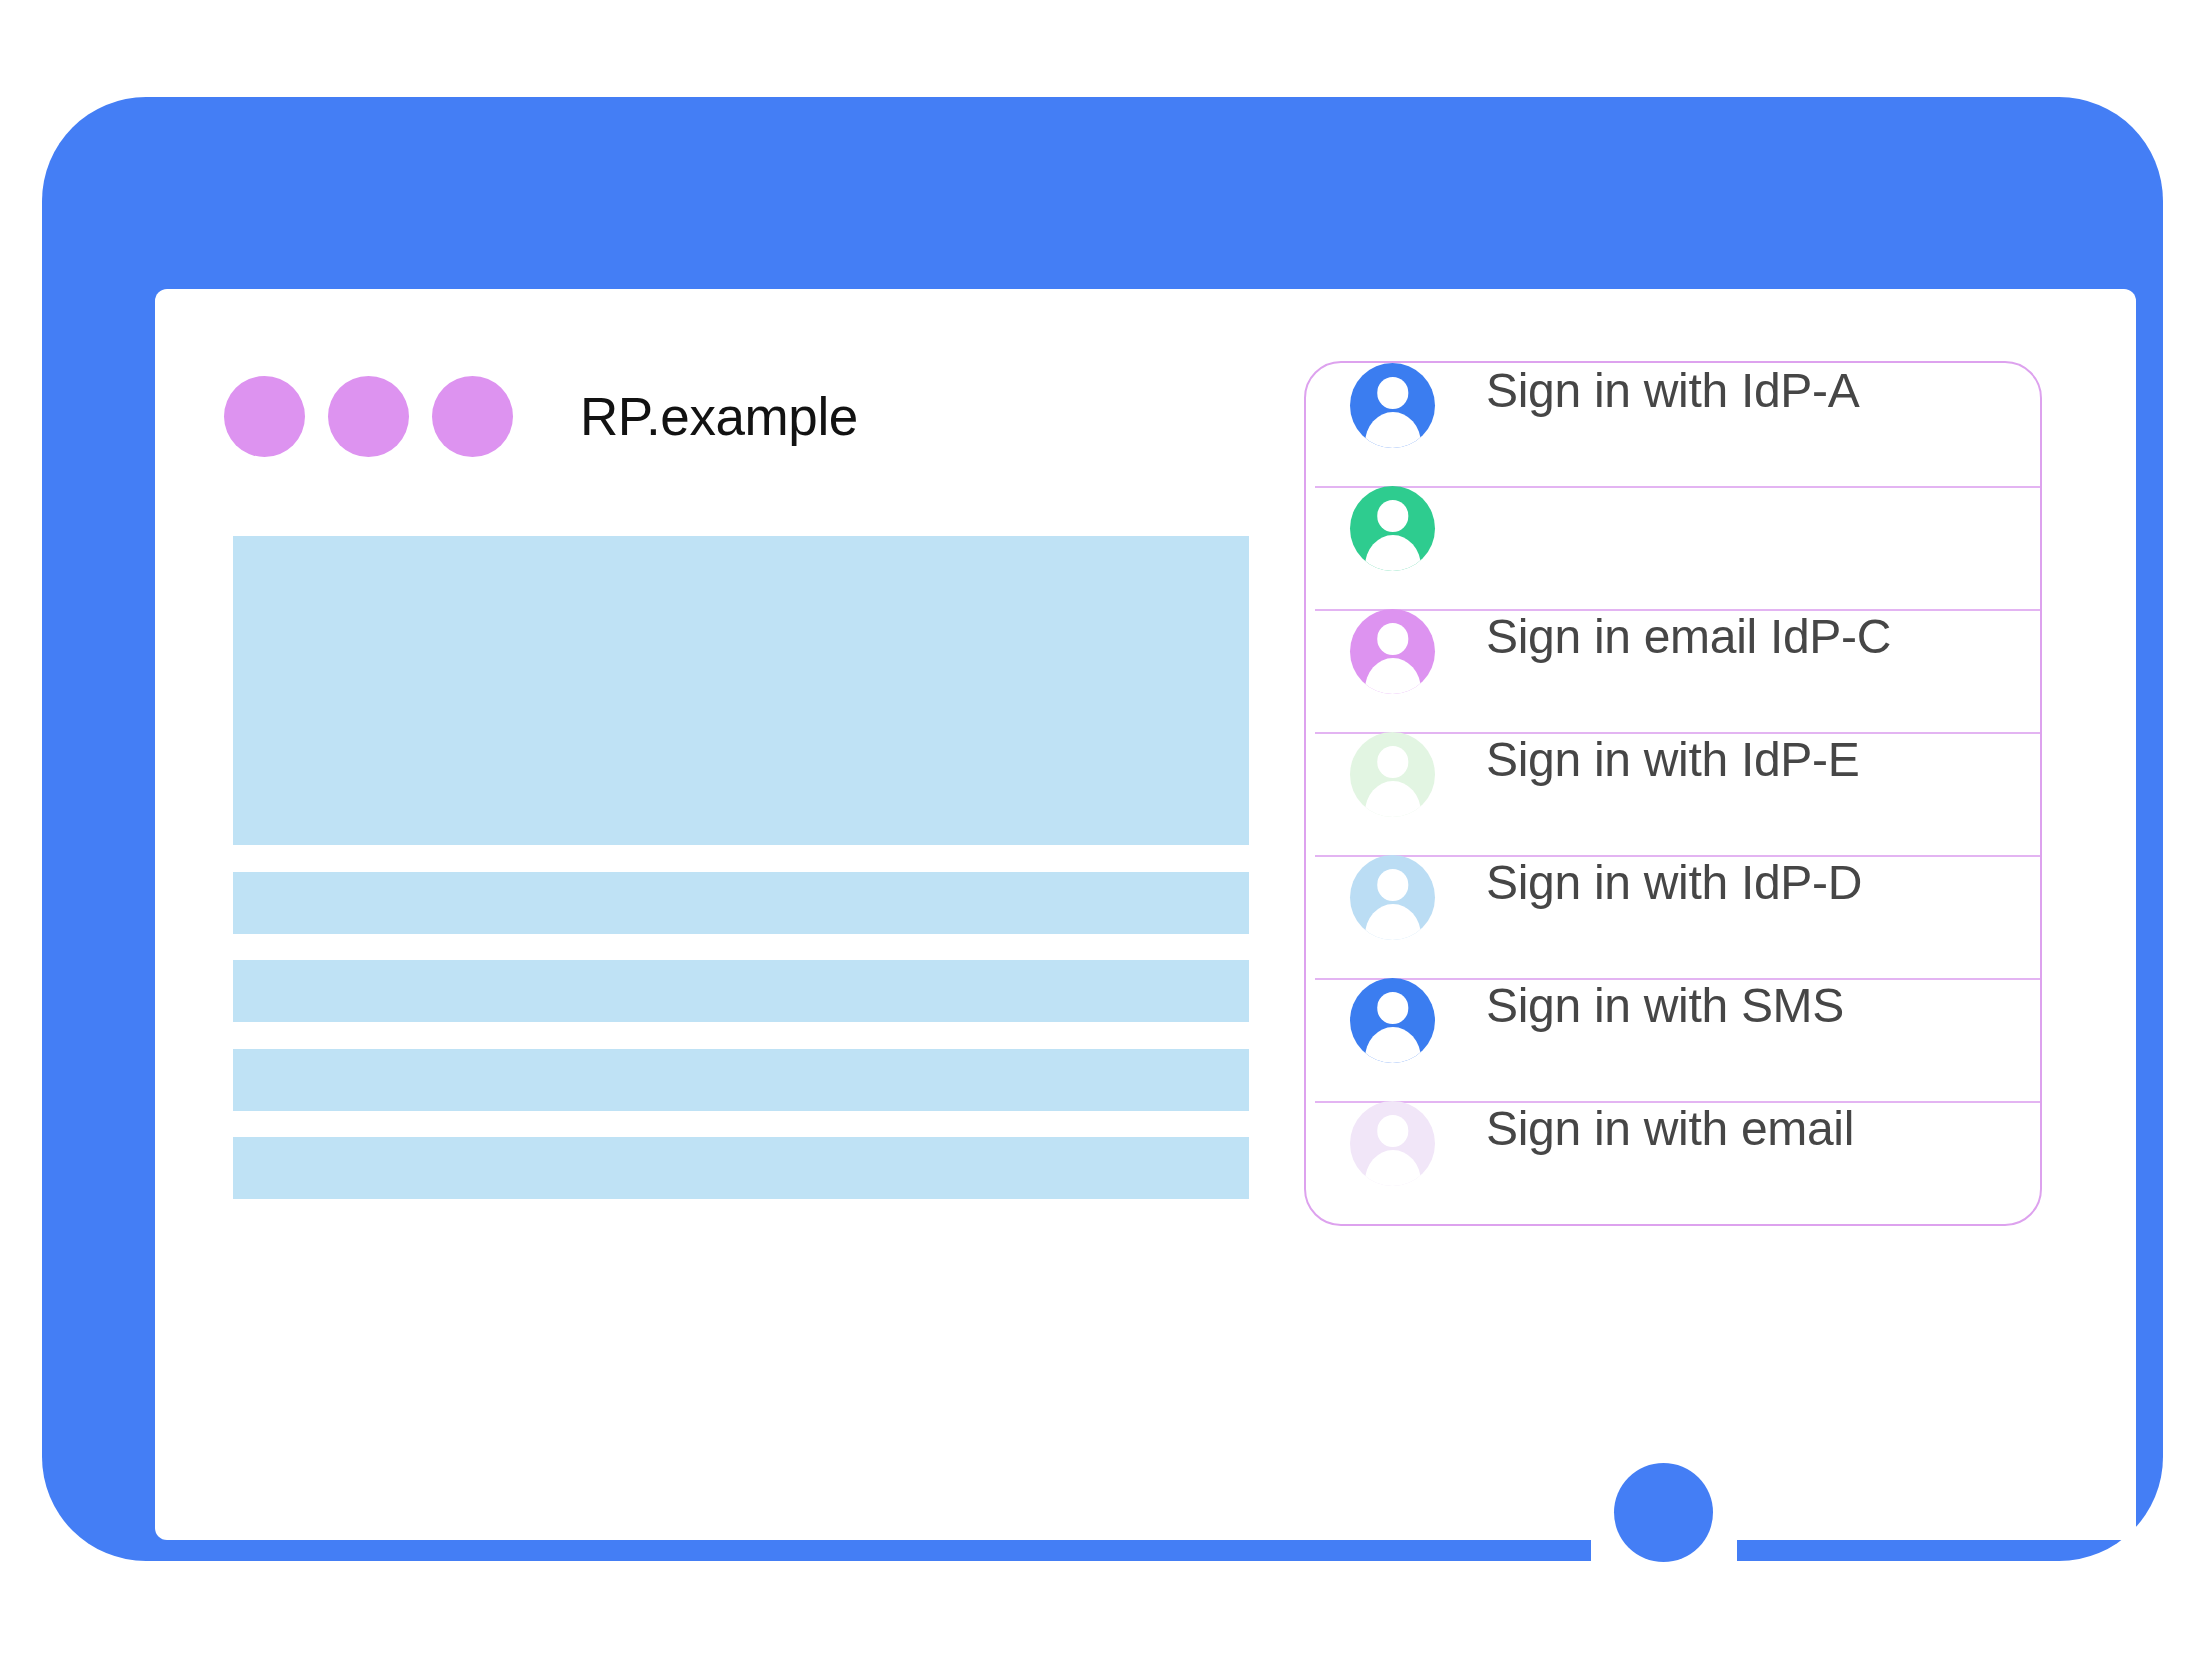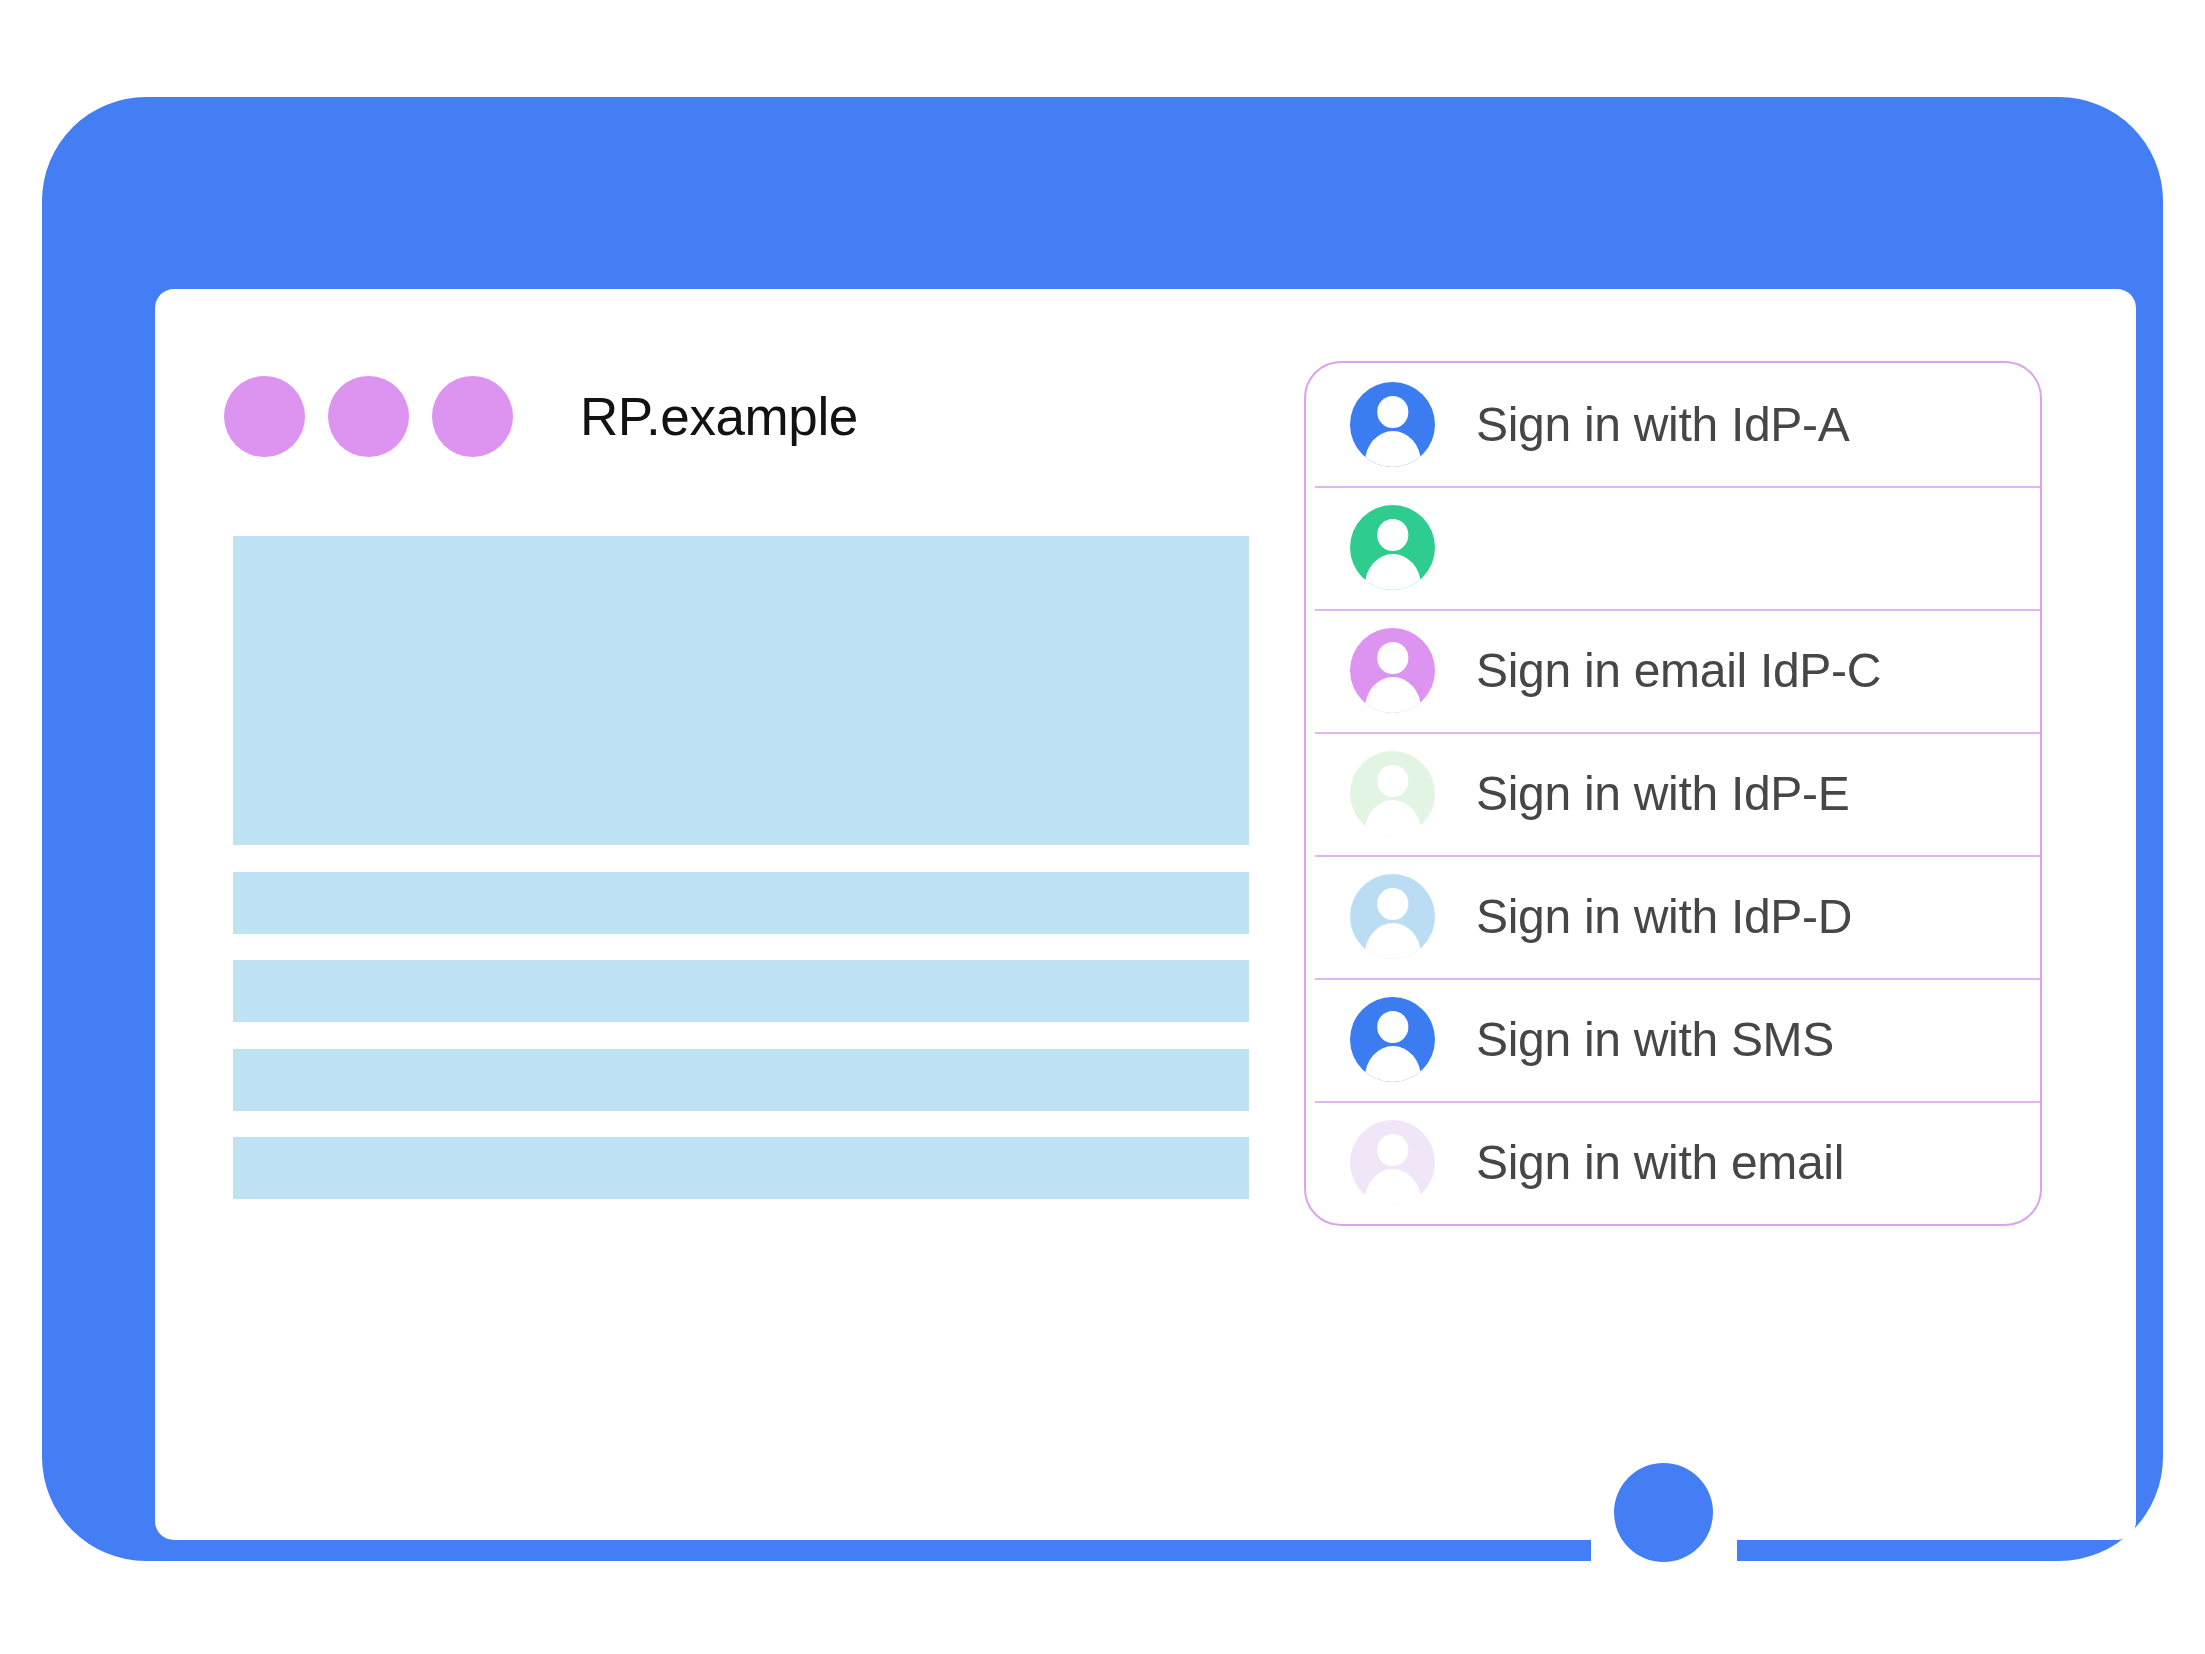--- a/index.html
+++ b/index.html
@@ -31,21 +31,21 @@
   }
 
   
   .device-screen {
     position: absolute;
     left: 113px;
     top: 192px;
     width: 1981px;
     height: 1251px;
     background: #ffffff;
-    border-radius: 19px;
+    border-radius: 12px;
     overflow: hidden;
   }
 
   
   .bezel-gap {
     position: absolute;
     left: 1591px;
     top: 1443px;
     width: 146px;
     height: 164px;
@@ -112,25 +112,25 @@
     top: 72px;
     width: 738px;
     border: 2.6px solid #DDA2EE;
     border-radius: 37px;
     background: #ffffff;
     overflow: hidden;
   }
 
   .signin-row {
     display: flex;
-    align-items: center;
     height: 123px;
     padding-left: 44px;
     position: relative;
     background: transparent;
+    gap: 10px;
   }
 
   .signin-row + .signin-row::before {
     content: "";
     position: absolute;
     left: 8.8px;
     right: 0;
     top: 0;
     height: 1.8px;
     background: #E3B4F2;

